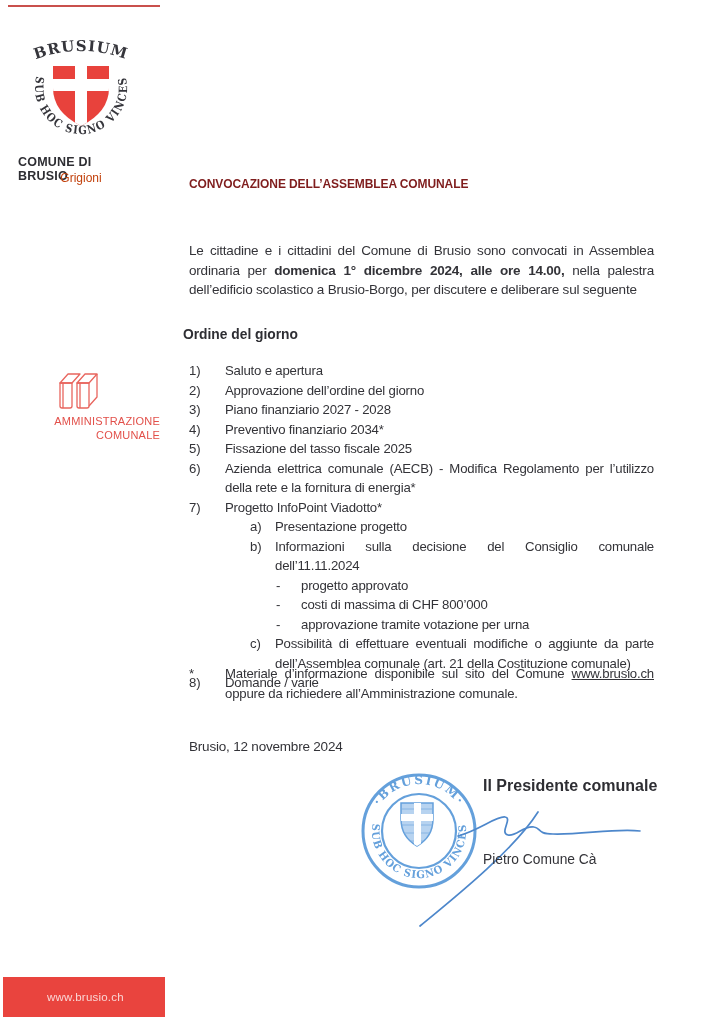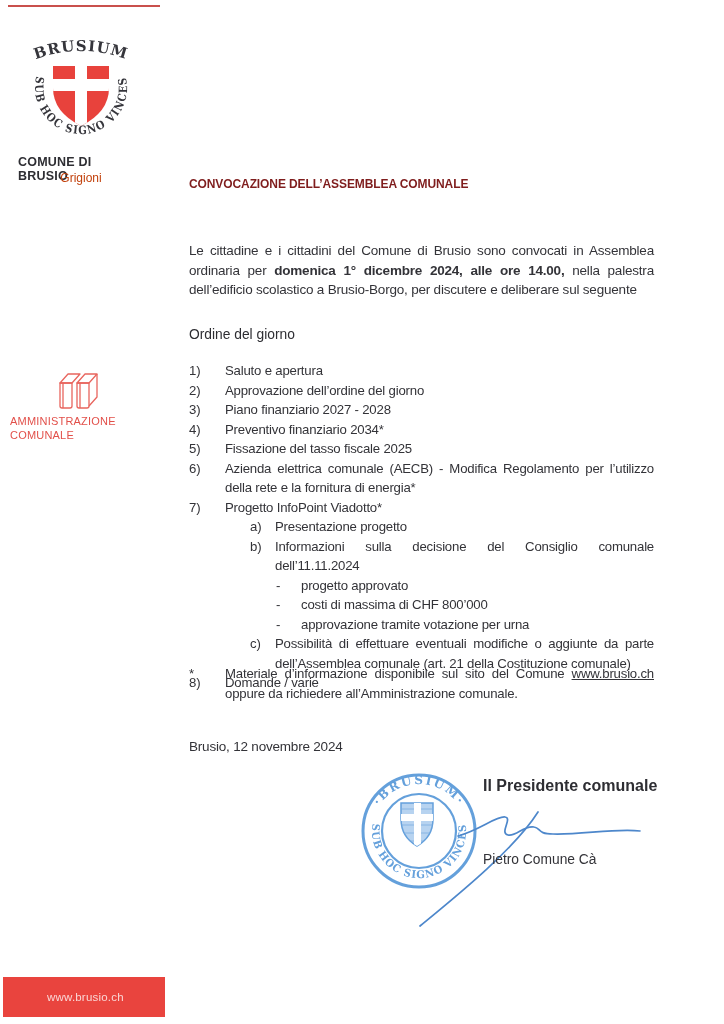--- a/index.html
+++ b/index.html
@@ -16,21 +16,21 @@
     font-size:12.5px;font-weight:bold;color:#2e2e33;letter-spacing:0.2px;}
   .commune-region{left:18px;top:171px;width:126px;text-align:center;
     font-size:12px;color:#c2410c;}
 
   .doc-title{left:189px;top:177px;width:480px;font-size:12px;font-weight:bold;
     color:#7f1d1d;letter-spacing:-0.1px;}
 
   .intro{left:189px;top:241px;width:465px;font-size:13.5px;line-height:19.6px;
     text-align:justify;letter-spacing:-0.2px;color:#333338;}
 
-  .agenda-heading{left:189px;top:327px;font-size:13.8px;font-weight:normal;color:#2e2e33;}
+  .agenda-heading{left:183px;top:327px;font-size:13.8px;font-weight:bold;color:#2e2e33;}
 
   .agenda{left:189px;top:361px;width:465px;font-size:13.2px;line-height:19.5px;
     letter-spacing:-0.2px;color:#333338;}
   .row{display:grid;}
   .row.lvl0{grid-template-columns:36px 1fr;}
   .row.lvl1{margin-left:61px;grid-template-columns:25px 1fr;}
   .row.lvl2{margin-left:87px;grid-template-columns:25px 1fr;}
   .row .txt{text-align:justify;}
 
   .footnote{left:189px;top:664px;width:465px;font-size:13.2px;line-height:19.5px;
@@ -40,21 +40,21 @@
 
   .dateline{left:189px;top:739px;font-size:13.5px;letter-spacing:-0.2px;color:#333338;}
 
   .president-label{left:483px;top:777px;font-size:16px;font-weight:bold;color:#2e2e33;}
   .signer-name{left:483px;top:852px;font-size:13.8px;color:#333338;}
 
   .stamp{left:359px;top:771px;width:120px;height:120px;opacity:0.88;}
   .signature{left:410px;top:790px;width:250px;height:145px;}
 
   .books-icon{left:55px;top:370px;width:50px;height:44px;}
-  .sidebar-label{left:10px;top:414px;width:150px;text-align:left;
+  .sidebar-label{left:10px;top:414px;width:150px;text-align:right;
     font-size:11px;line-height:14px;color:#e2504a;letter-spacing:0.2px;}
 
   .footer-bar{left:3px;top:977px;width:162px;height:40px;background:#e9443e;
     display:flex;align-items:center;}
   .footer-url{margin-left:44px;font-size:11.5px;color:rgba(255,255,255,0.78);
     letter-spacing:0.2px;}
 
   svg text{font-family:"DejaVu Serif",serif;font-weight:bold;}
 </style>
 </head>

